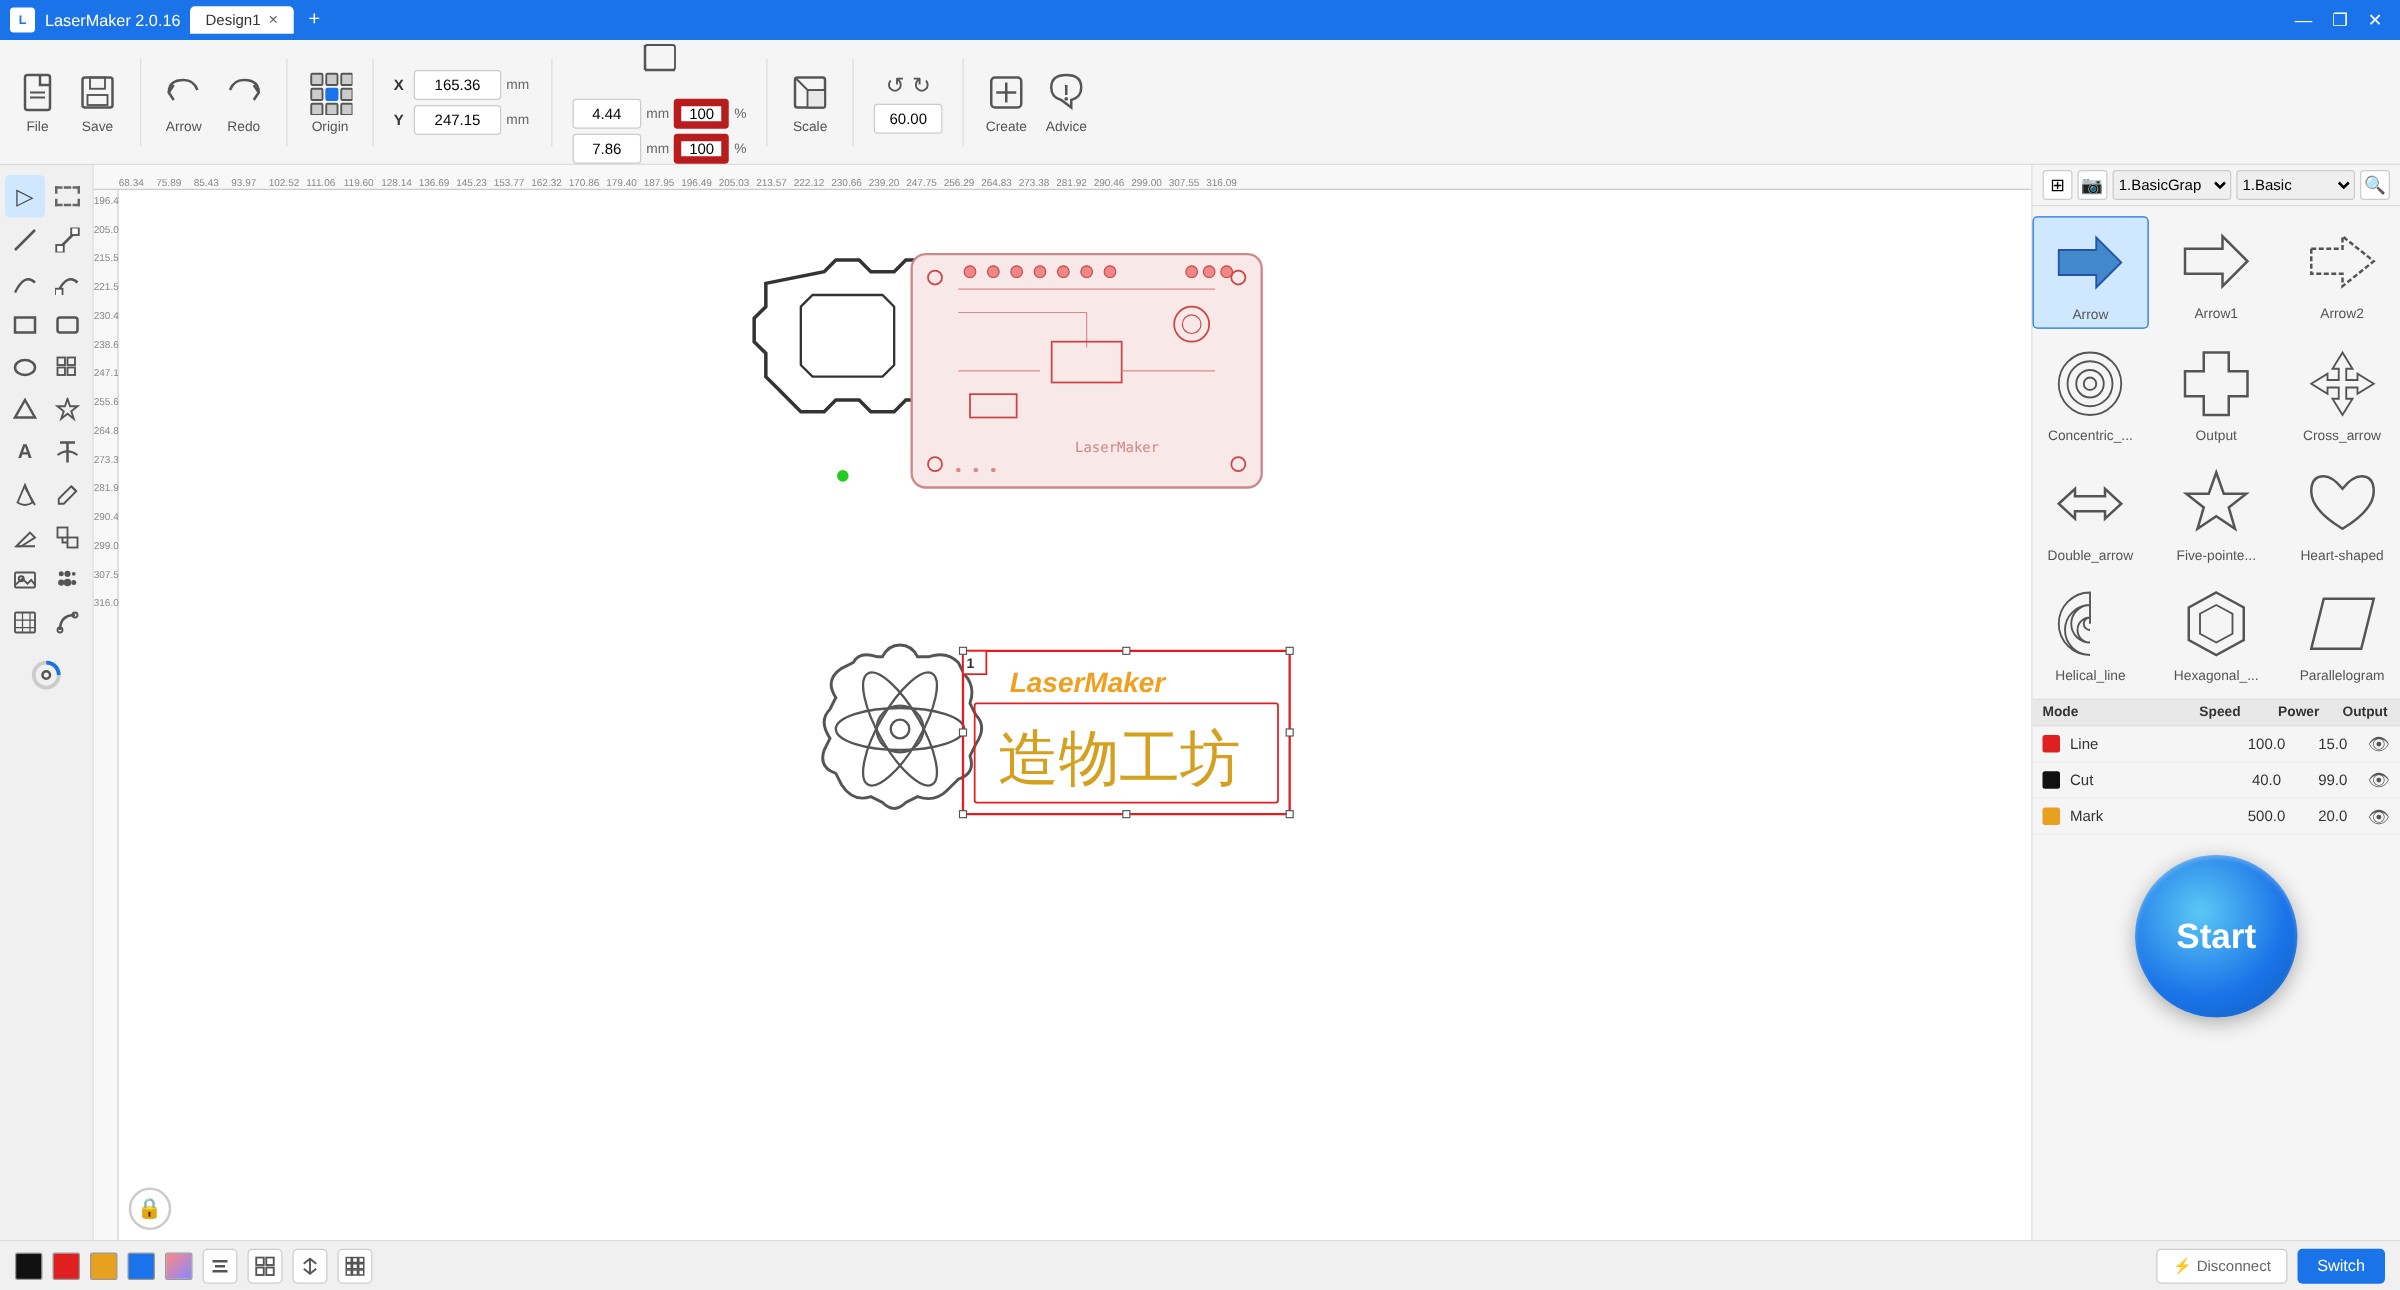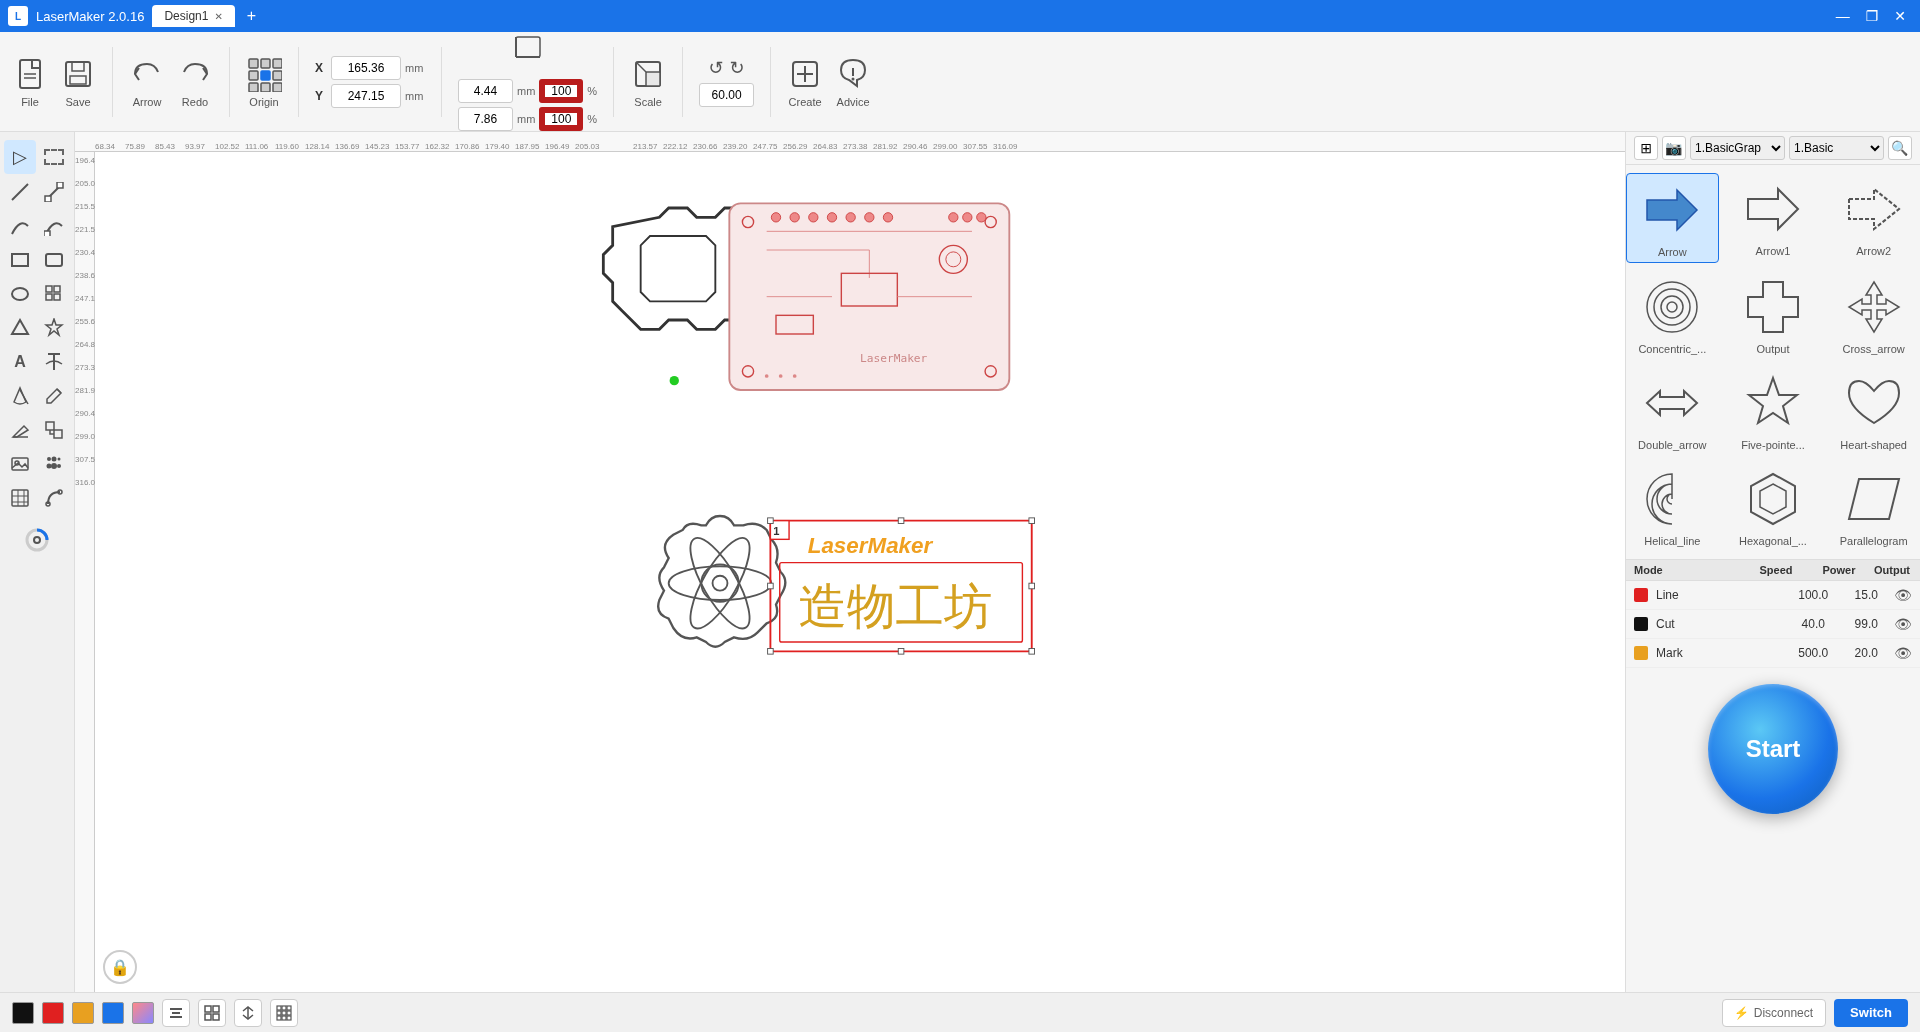--- a/index.html
+++ b/index.html
@@ -84,34 +84,34 @@
     .layer-color { width: 14px; height: 14px; border-radius: 2px; flex-shrink: 0; }
     .layer-name { flex: 1; font-size: 12px; color: #333; }
     .layer-speed { width: 50px; font-size: 12px; color: #333; text-align: center; }
     .layer-power { width: 40px; font-size: 12px; color: #333; text-align: center; }
     .layer-eye { font-size: 14px; color: #555; cursor: pointer; }
 
     
     #start-area { display: flex; flex-direction: column; align-items: center; padding: 16px; }
     #start-btn {
       width: 130px; height: 130px; border-radius: 50%; background: radial-gradient(circle at 40% 35%, #5bc8f5, #1a73e8 60%, #0d5bb5);
-      border: none; color: #fff; font-size: 24px; font-weight: bold; cursor: pointer;
+      border: none; color: #fff; font-size: 28px; font-weight: bold; cursor: pointer;
       box-shadow: 0 4px 16px rgba(0,0,0,0.3), inset 0 2px 4px rgba(255,255,255,0.3);
       display: flex; align-items: center; justify-content: center;
     }
 
     
     #bottom-bar {
       height: 40px; background: #f0f0f0; border-top: 1px solid #ddd; display: flex; align-items: center; padding: 0 12px; gap: 8px; flex-shrink: 0;
     }
     .bottom-color { width: 22px; height: 22px; border-radius: 2px; cursor: pointer; border: 1px solid #999; }
     .bottom-btn { width: 28px; height: 28px; border: 1px solid #ccc; border-radius: 4px; background: #fff; cursor: pointer; font-size: 14px; display: flex; align-items: center; justify-content: center; }
     .bottom-right { margin-left: auto; display: flex; align-items: center; gap: 8px; }
     .disconnect-btn { height: 28px; padding: 0 12px; border: 1px solid #ccc; border-radius: 4px; background: #fff; cursor: pointer; font-size: 12px; color: #666; display: flex; align-items: center; gap: 4px; }
-    .switch-btn { height: 28px; padding: 0 16px; border: none; border-radius: 4px; background: #1a73e8; color: #fff; cursor: pointer; font-size: 13px; font-weight: bold; }
+    .switch-btn { height: 28px; padding: 0 16px; border: none; border-radius: 4px; background: #1a73e8; color: #fff; cursor: pointer; font-size: 13px; font-weight: normal; }
   </style>
 </head>
 <body>
 
 <div id="titlebar">
   <div class="app-icon">L</div>
   <span style="color:#fff;font-size:13px;">LaserMaker 2.0.16</span>
   <div class="tab">
     <span>Design1</span>
     <span class="close">✕</span>
@@ -463,21 +463,21 @@
           <span style="min-width:30px;">128.14</span>
           <span style="min-width:30px;">136.69</span>
           <span style="min-width:30px;">145.23</span>
           <span style="min-width:30px;">153.77</span>
           <span style="min-width:30px;">162.32</span>
           <span style="min-width:30px;">170.86</span>
           <span style="min-width:30px;">179.40</span>
           <span style="min-width:30px;">187.95</span>
           <span style="min-width:30px;">196.49</span>
           <span style="min-width:30px;">205.03</span>
-          <span style="min-width:30px;margin-left:28px;">213.57</span>
+          <span style="min-width:30px;">213.57</span>
           <span style="min-width:30px;">222.12</span>
           <span style="min-width:30px;margin-top:40px;">230.66</span>
           <span style="min-width:30px;">239.20</span>
           <span style="min-width:30px;">247.75</span>
           <span style="min-width:30px;">256.29</span>
           <span style="min-width:30px;">264.83</span>
           <span style="min-width:30px;">273.38</span>
           <span style="min-width:30px;">281.92</span>
           <span style="min-width:30px;">290.46</span>
           <span style="min-width:30px;">299.00</span>

